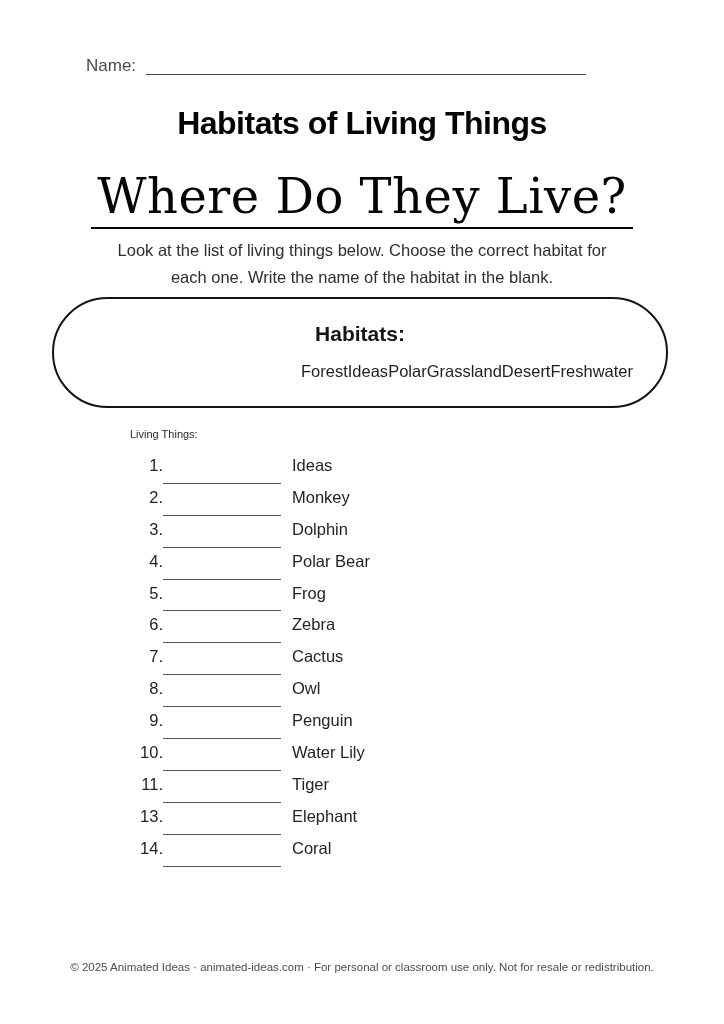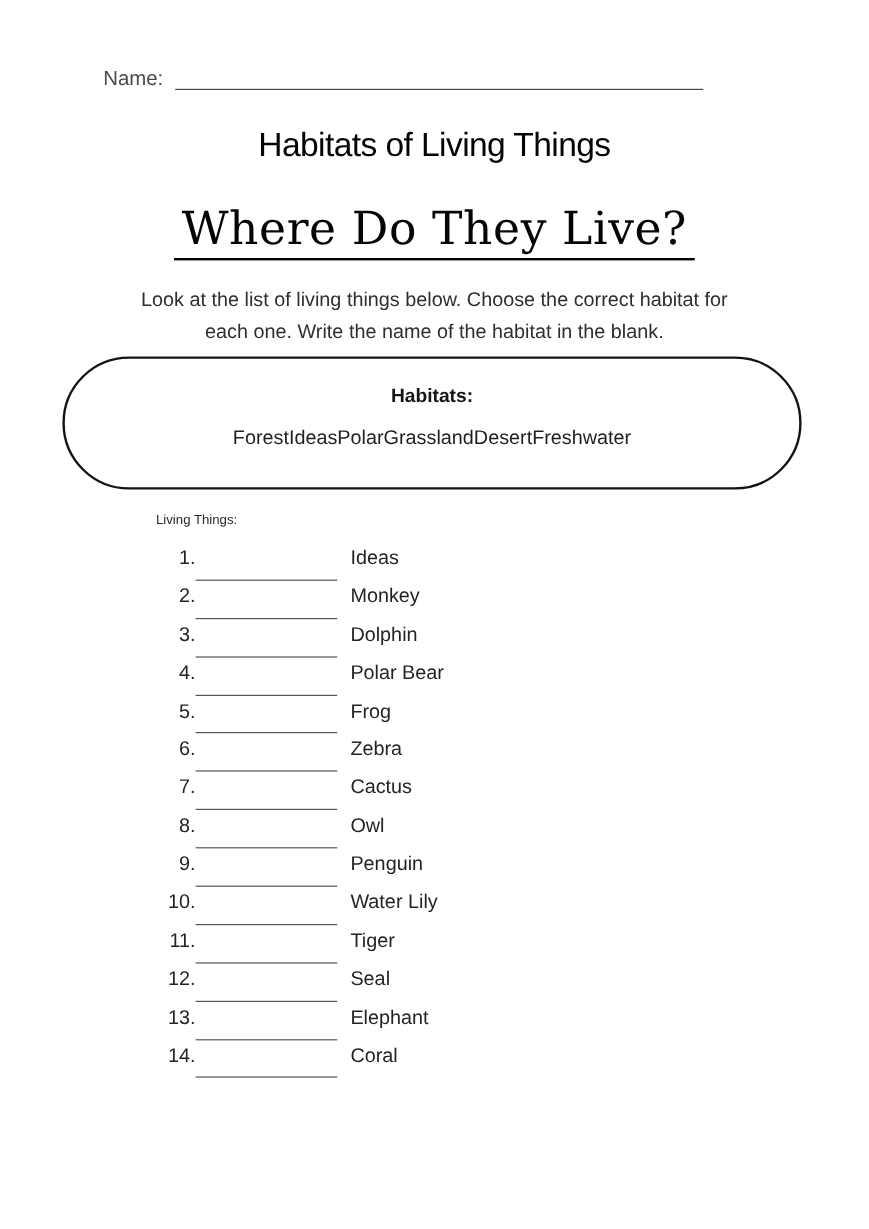--- a/index.html
+++ b/index.html
@@ -30,32 +30,32 @@
   }
   .name-line {
     flex:1; height:18px;
     border-bottom:1.5px solid var(--line);
   }
 
   
   .title {
     position:absolute; top:105px; left:0; width:100%;
     text-align:center;
-    font-size:28px; font-weight:normal; letter-spacing:-0.5px;
+    font-size:32px; font-weight:bold; letter-spacing:-0.5px;
     color:var(--title-ink);
   }
   .subtitle-wrap {
     position:absolute; top:168px; left:0; width:100%;
     text-align:center;
   }
   .subtitle {
     display:inline-block;
     font-family:"DejaVu Serif", serif;
     font-weight:normal;
-    font-size:38px; letter-spacing:0.5px;
+    font-size:48px; letter-spacing:0.5px;
     color:var(--title-ink);
     border-bottom:2.5px solid var(--title-ink);
     padding:0 6px 3px 6px;
   }
 
   
   .instructions {
     position:absolute; top:237px; left:0; width:100%;
     text-align:center;
     font-size:16.5px; line-height:27px;
@@ -65,24 +65,24 @@
   
   .habitats-box {
     position:absolute; top:297px; left:52px;
     width:616px; height:111px;
     border:2px solid var(--border);
     border-radius:56px;
     text-align:center;
   }
   .habitats-heading {
     margin-top:23px;
-    font-size:16px; font-weight:bold; color:#161616;
+    font-size:21px; font-weight:bold; color:#161616;
   }
   .habitats-options {
-    display:flex; justify-content:center;
+    display:flex; justify-content:flex-end;
     padding:0 33px; margin-top:16px;
     font-size:16.5px; color:#1f1f1f;
   }
 
   
   .lt-heading {
     position:absolute; top:428px; left:130px;
     font-size:11px; color:#2a2a2a;
   }
   .lt-list { position:absolute; top:456px; left:130px; }
@@ -208,34 +208,30 @@
         <span class="lt-blank"></span>
         <span class="lt-name">Water Lily</span>
       </div>
 
       <div class="lt-row">
         <span class="lt-num">11.</span>
         <span class="lt-blank"></span>
         <span class="lt-name">Tiger</span>
       </div>
 
-      <div class="lt-row">
-        <span class="lt-num">12.</span>
-        <span class="lt-blank"></span>
-        <span class="lt-name">Seal</span>
-      </div>
 
       <div class="lt-row">
         <span class="lt-num">13.</span>
         <span class="lt-blank"></span>
         <span class="lt-name">Elephant</span>
       </div>
 
       <div class="lt-row">
         <span class="lt-num">14.</span>
         <span class="lt-blank"></span>
         <span class="lt-name">Coral</span>
       </div>
 
     </div>
 
+  <div class="footer">© 2025 Animated Ideas · animated-ideas.com · For personal or classroom use only. Not for resale or redistribution.</div>
 
 </div>
 
 </body></html>

